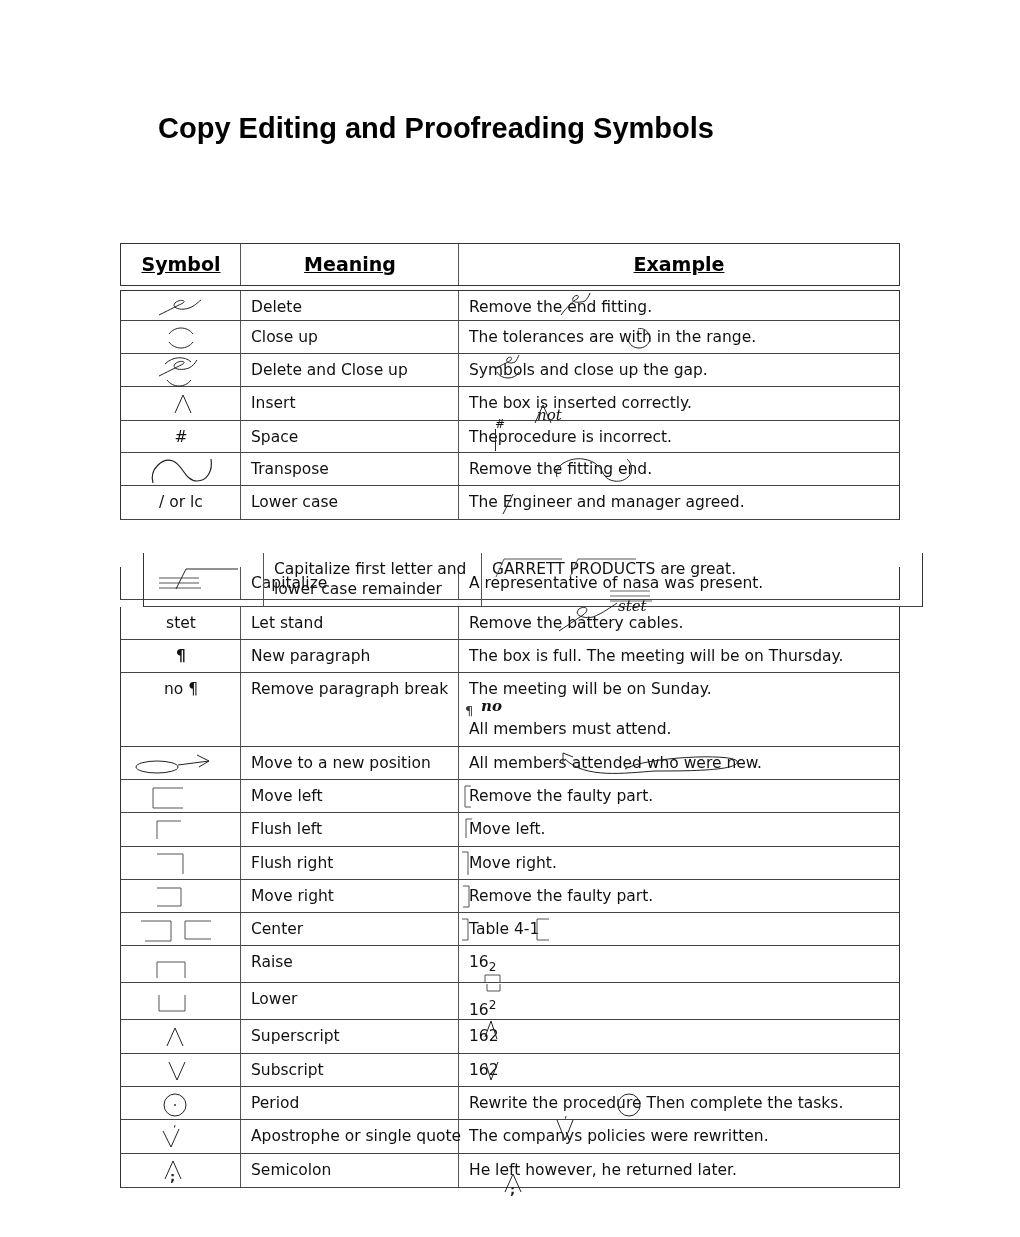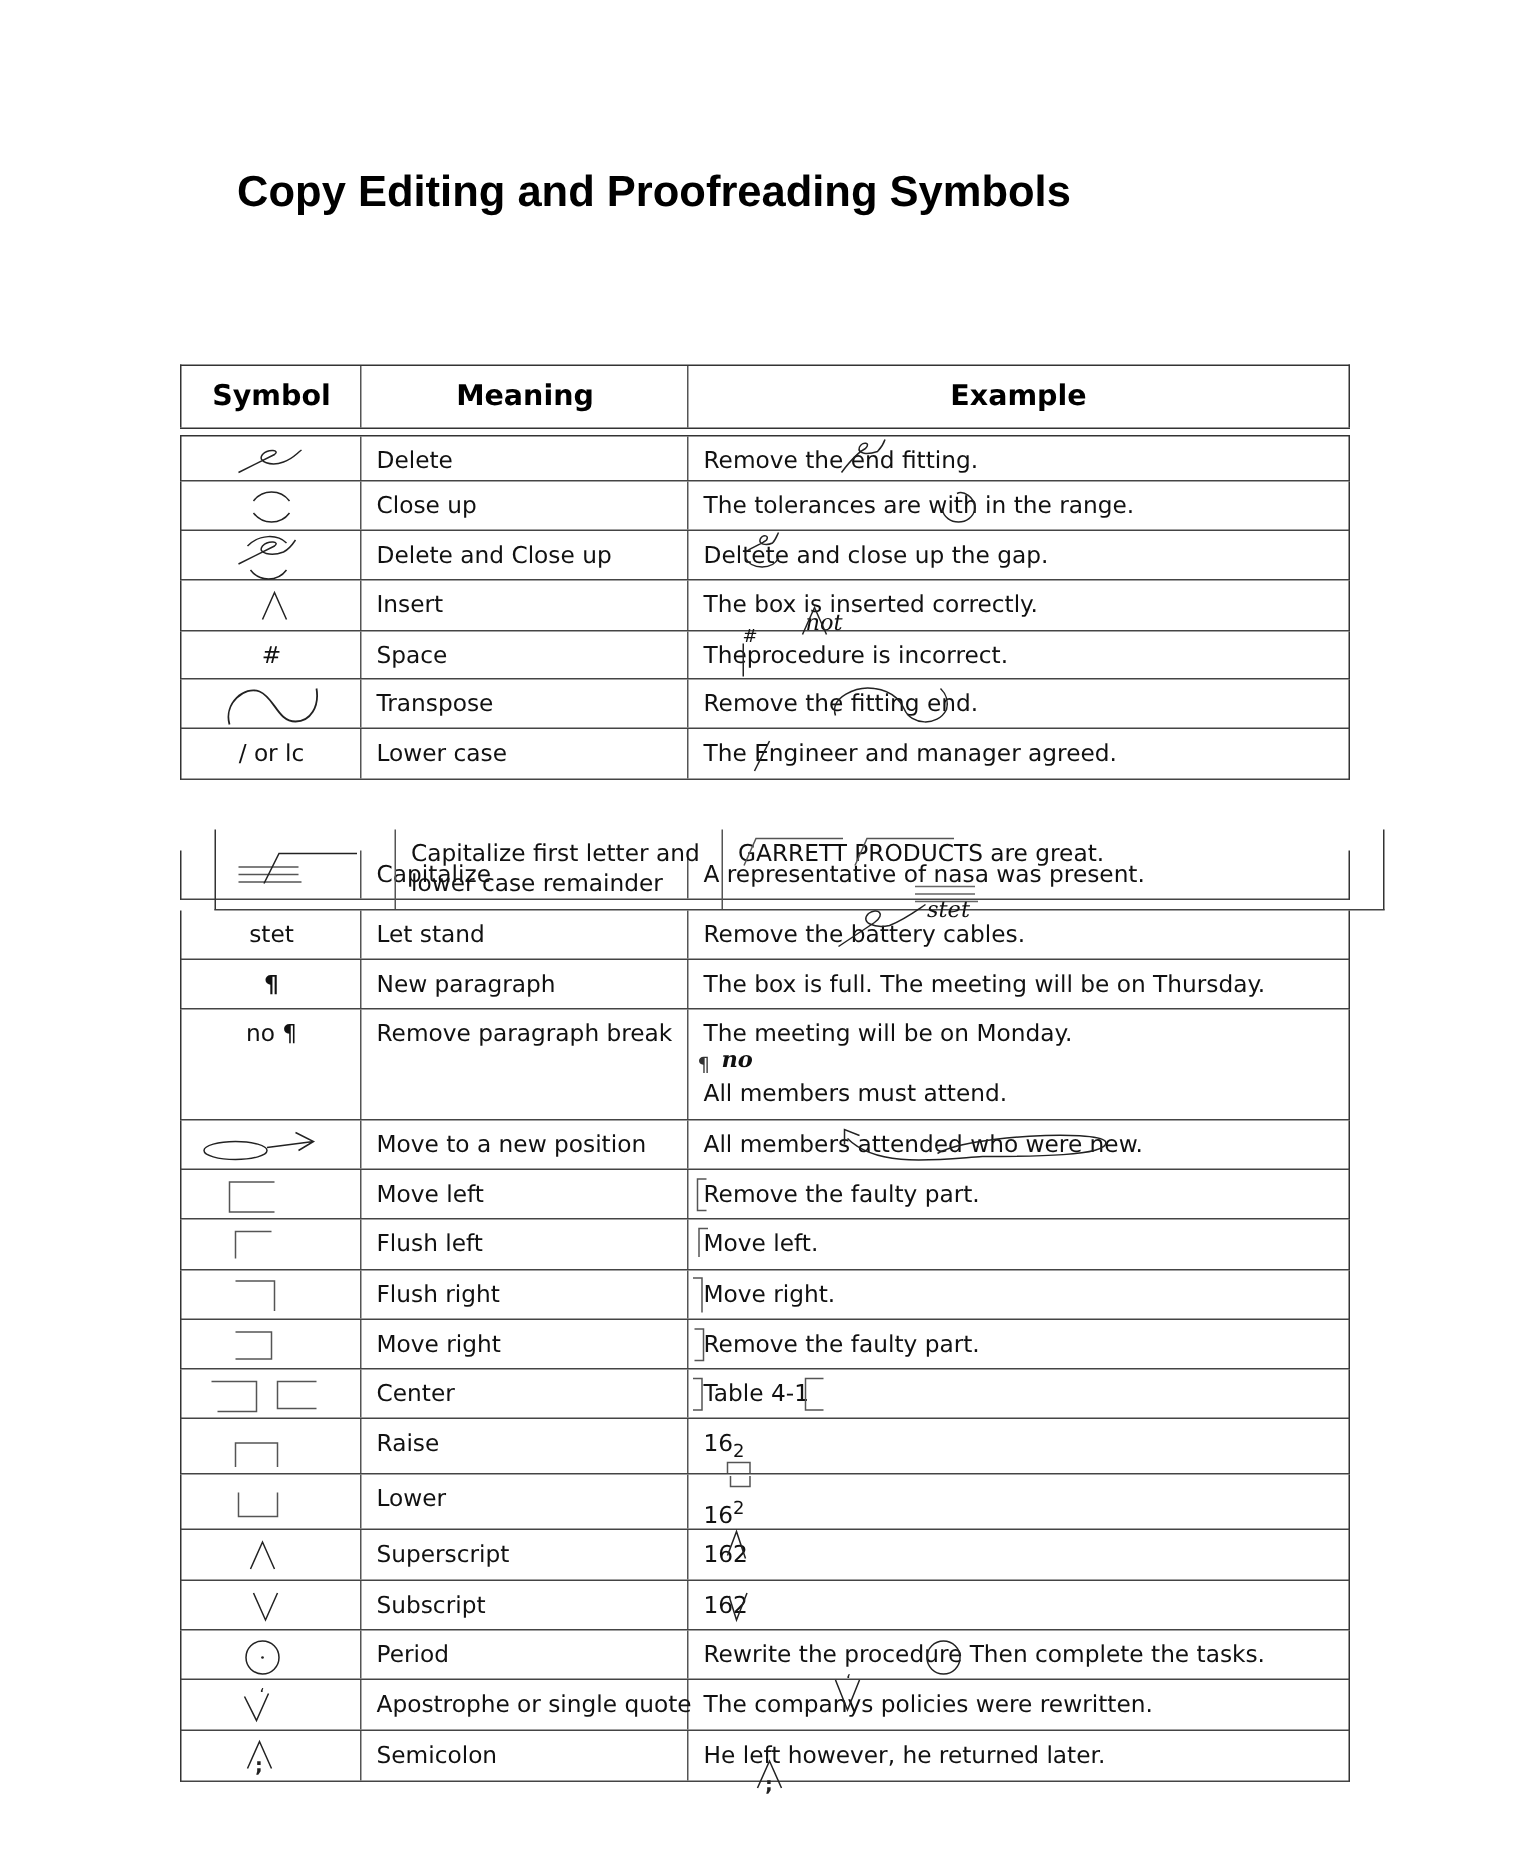--- a/index.html
+++ b/index.html
@@ -1,20 +1,20 @@
 <!DOCTYPE html>
 <html><head>
 <meta charset="utf-8">
 <style>
   html, body { margin:0; padding:0; background:#ffffff; }
   body { width:1020px; height:1237px; position:relative; font-family:"DejaVu Sans", sans-serif; color:#111; overflow:hidden; }
   .title { position:absolute; left:0; width:872px; top:112px; text-align:center; font-family:"Liberation Sans", sans-serif; font-weight:bold; font-size:29px; color:#000; letter-spacing:0px; }
   .tbl { position:absolute; left:120px; top:243px; width:780px; }
   .hdr { position:absolute; left:0; top:0; width:780px; height:42px; border:1px solid #333; box-sizing:border-box; border-bottom:none; }
-  .hdr .h { position:absolute; top:0; height:42px; line-height:40px; text-align:center; font-weight:bold; font-size:19px; color:#000; }
+  .hdr .h { position:absolute; top:0; height:42px; line-height:40px; text-align:center; font-weight:bold; font-size:19px; color:#000;text-decoration:underline; }
   .dbl { position:absolute; left:0; width:780px; height:1px; background:#333; }
   .row { position:absolute; left:0; width:780px; box-sizing:border-box; border-left:1px solid #333; border-right:1px solid #333; border-bottom:1px solid #444; }
   .vline { position:absolute; top:0; bottom:0; width:1px; background:#555; }
   .cell { position:absolute; top:0; font-size:15.5px; line-height:20px; }
   .sym { left:0; width:120px; text-align:center; top:6px; }
   .mean { left:130px; top:6px; width:215px; }
   .ex { left:348px; top:6px; width:425px; white-space:nowrap; }
   svg.mark { position:absolute; overflow:visible; }
   .hand { font-family:"DejaVu Serif", serif; font-style:italic; font-size:15px; }
 </style>
@@ -62,21 +62,21 @@
 
   <div class="row" style="top:111px;height:33px;">
     <div class="vline" style="left:119px;"></div>
       <div class="vline" style="left:337px;"></div>
     <svg class="mark" style="left:36px;top:0px;" width="46" height="34">
         <path d="M8 10 C16 2 28 2 34 8" fill="none" stroke="#222" stroke-width="1"></path>
         <path d="M2 22 C14 16 22 12 26 10 C30 7 22 6 18 10 C14 15 24 17 32 14 C36 12 38 9 40 6" fill="none" stroke="#222" stroke-width="1"></path>
         <path d="M10 26 C16 34 28 34 34 26" fill="none" stroke="#222" stroke-width="1"></path>
       </svg>
     <div class="cell mean">Delete and Close up</div>
-    <div class="cell ex">Deltete and close up the gap.</div>
+    <div class="cell ex">Symbols and close up the gap.</div>
     <svg class="mark" style="left:374px;top:0px;" width="30" height="30">
         <path d="M2 14 C8 10 14 8 16 6 C18 3 14 2 12 5 C10 9 16 10 20 8 C22 6 23 3 24 1" fill="none" stroke="#222" stroke-width="1"></path>
         <path d="M2 18 C6 26 20 26 24 18" fill="none" stroke="#222" stroke-width="1"></path>
       </svg>
   </div>
 
   <div class="row" style="top:144px;height:34px;">
     <div class="vline" style="left:119px;"></div>
       <div class="vline" style="left:337px;"></div>
     <svg class="mark" style="left:52px;top:6px;" width="20" height="22">
@@ -171,21 +171,21 @@
     <div class="cell sym" style="font-weight:bold;">¶</div>
     <div class="cell mean">New paragraph</div>
     <div class="cell ex">The box is full. The meeting will be on Thursday.</div>
   </div>
 
   <div class="row" style="top:430px;height:74px;">
     <div class="vline" style="left:119px;"></div>
       <div class="vline" style="left:337px;"></div>
     <div class="cell sym" style="font-weight:normal;">no ¶</div>
     <div class="cell mean">Remove paragraph break</div>
-    <div class="cell ex">The meeting will be on Monday.</div>
+    <div class="cell ex">The meeting will be on Sunday.</div>
     <div style="position:absolute;left:344px;top:30px;font-size:13px;color:#333;">¶</div>
     <div class="hand" style="position:absolute;left:360px;top:24px;font-weight:bold;">no</div>
     <div class="cell ex" style="top:46px;">All members must attend.</div>
   </div>
 
   <div class="row" style="top:504px;height:33px;">
     <div class="vline" style="left:119px;"></div>
       <div class="vline" style="left:337px;"></div>
     <svg class="mark" style="left:14px;top:6px;" width="78" height="22">
         <ellipse cx="22" cy="14" rx="21" ry="6" fill="none" stroke="#222" stroke-width="1"></ellipse>

